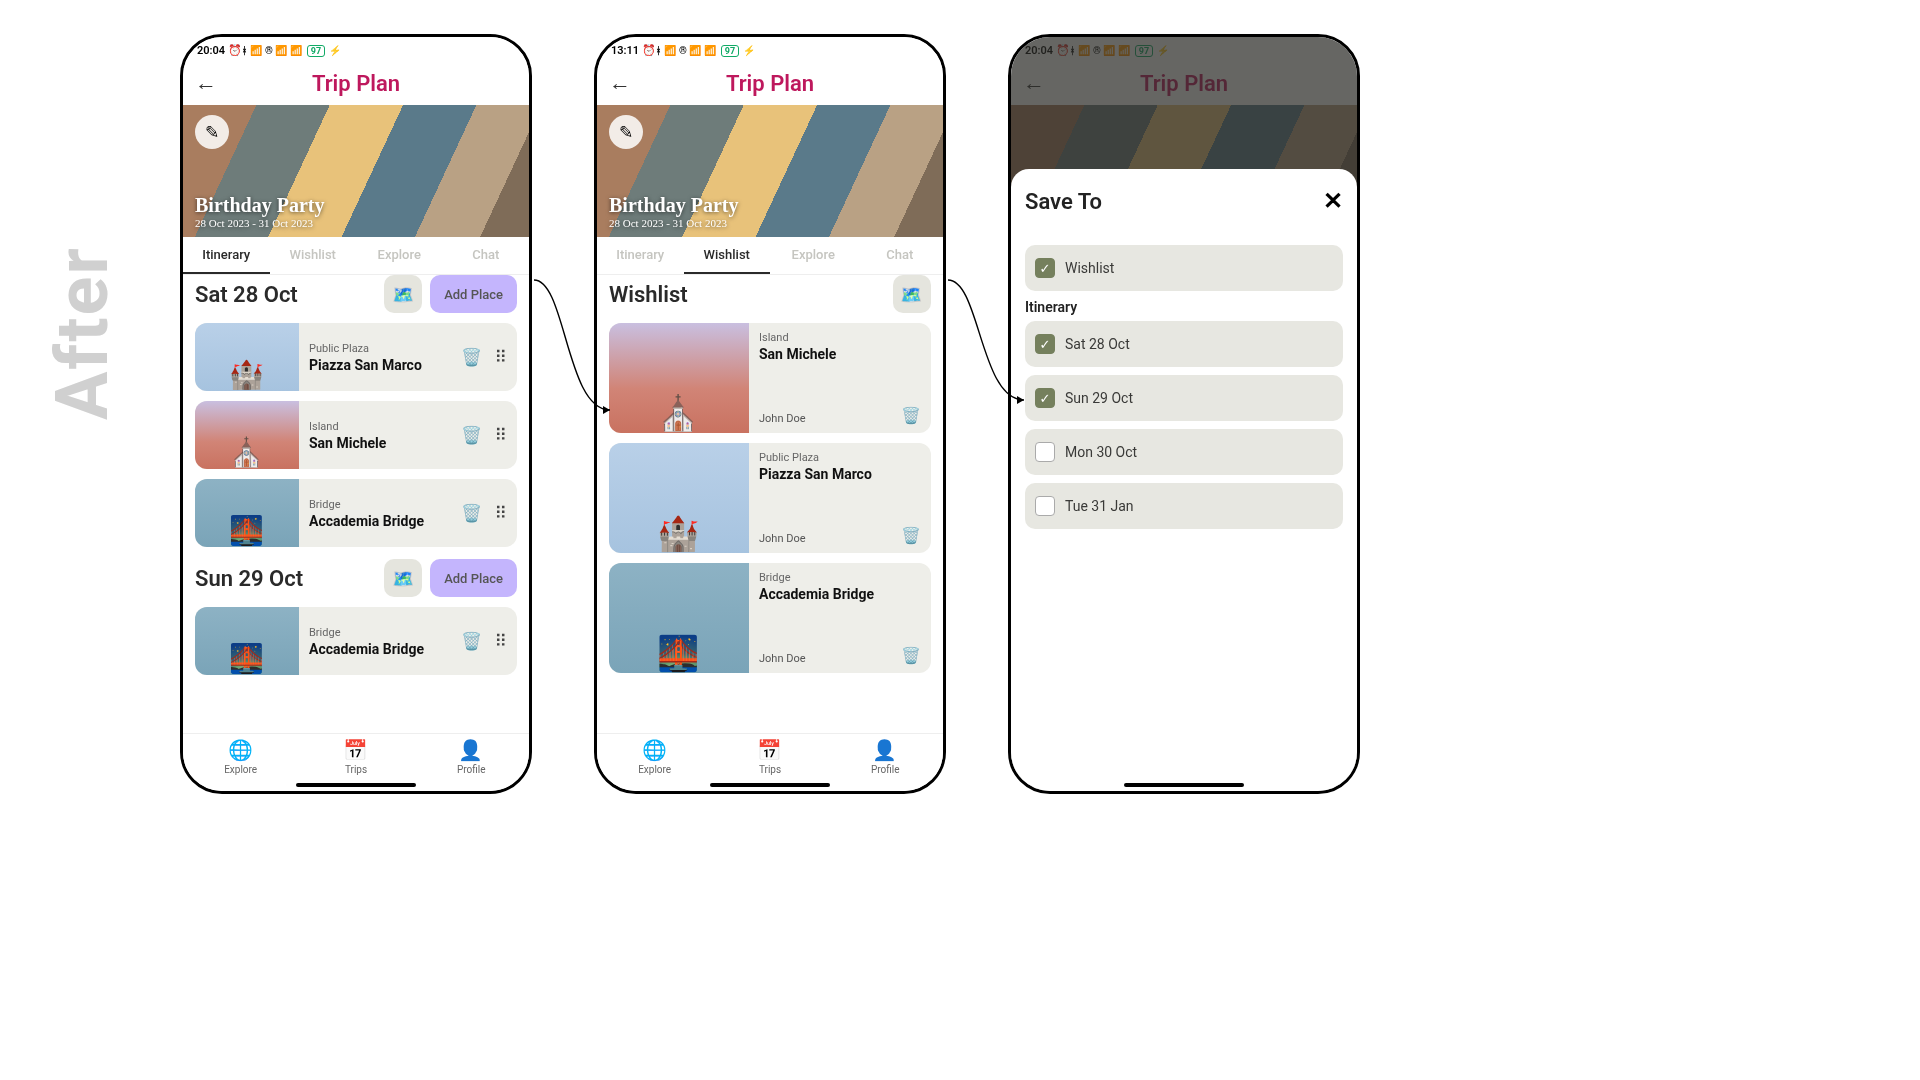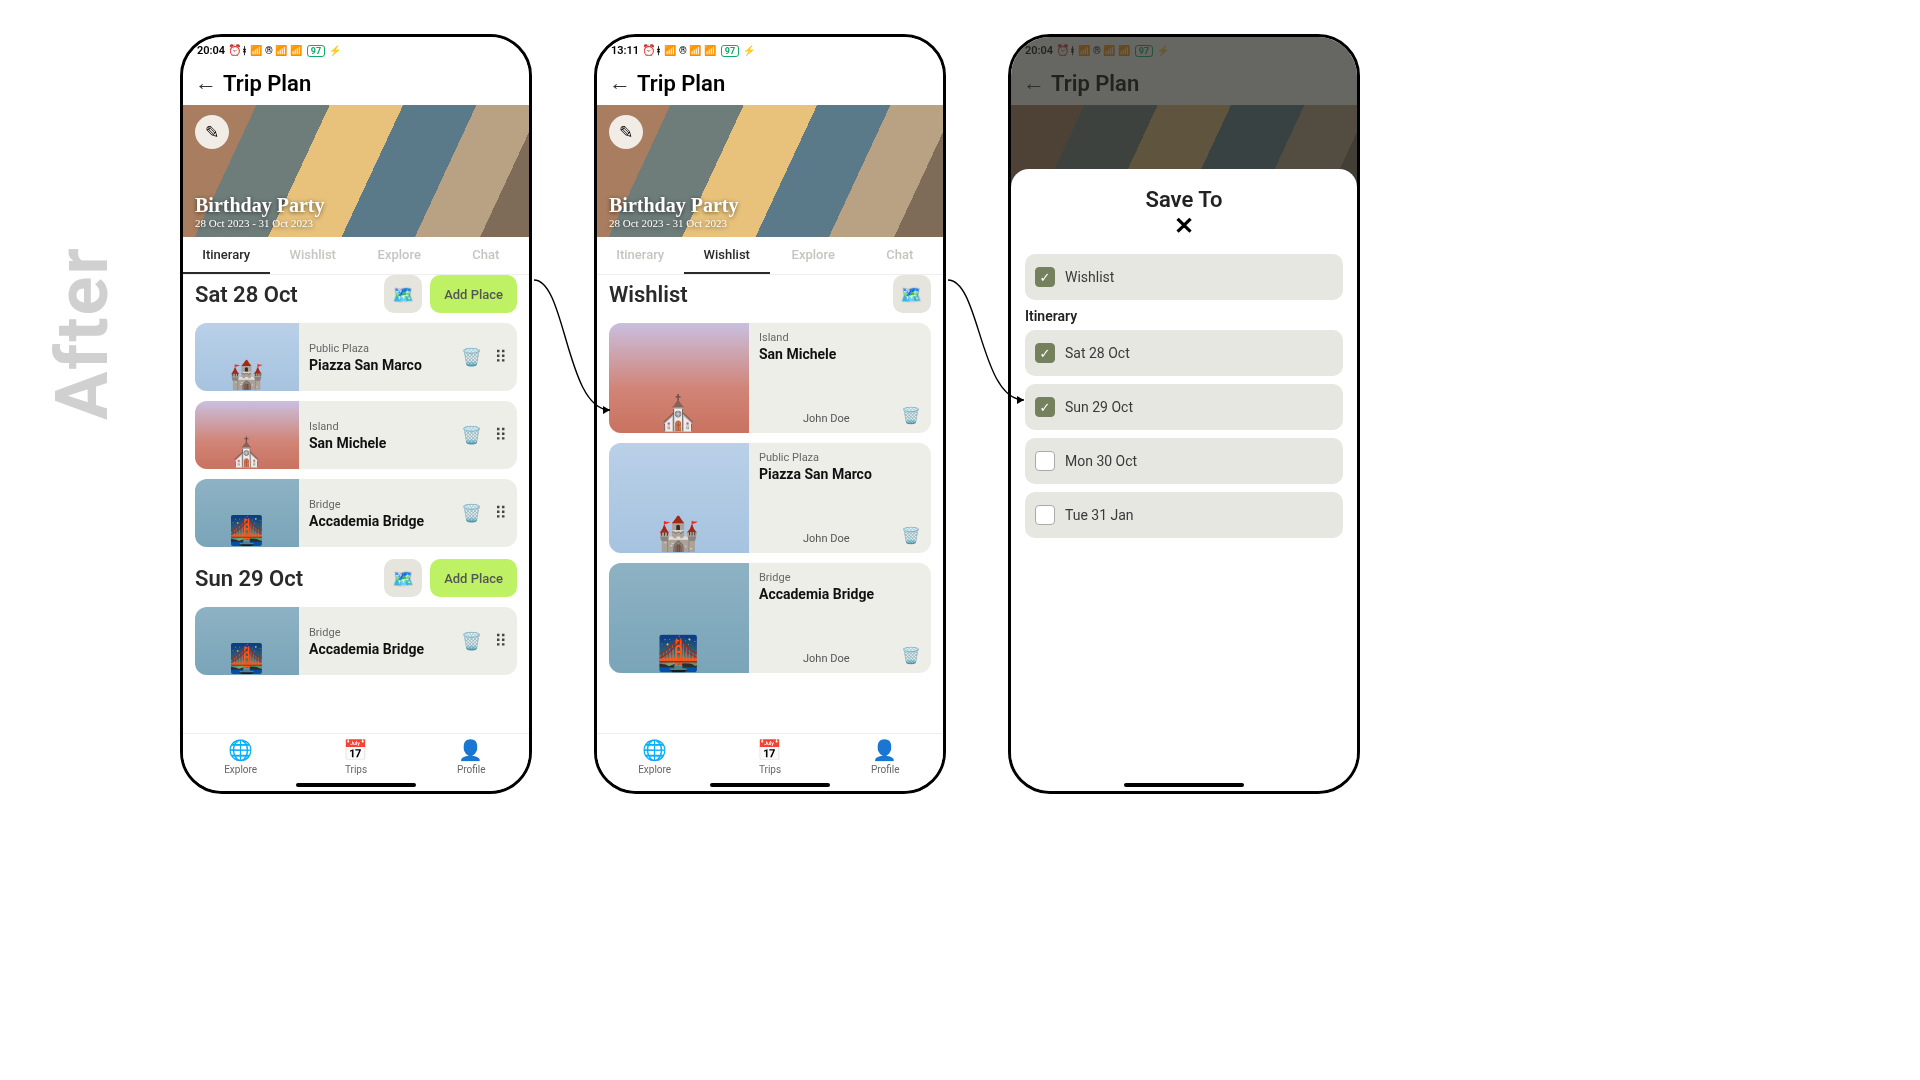--- a/index.html
+++ b/index.html
@@ -9,59 +9,59 @@
   .phone-wrap { position: absolute; top: 34px; width: 352px; height: 760px; }
   .p1 { left: 180px; }
   .p2 { left: 594px; }
   .p3 { left: 1008px; }
   .phone-frame { width: 352px; height: 760px; border: 3px solid #000; border-radius: 42px; background: #fff; overflow: hidden; position: relative; }
   .statusbar { height: 24px; padding: 3px 14px 0; display:flex; justify-content:flex-start; align-items:center; font-size:11px; font-weight:600; background:#fff; }
   .statusbar .sicons { display:flex; gap:4px; font-size:10px; }
   .battery { border:1px solid #1a6; color:#1a6; padding:0 3px; border-radius:3px; font-weight:700; font-size:9px; }
   .titlebar { height:44px; display:flex; align-items:center; padding:0 12px; background:#fff; }
   .back { width:28px; font-size:22px; color:#333; }
-  .title { flex:1; font-size:22px; font-weight:600; color:#000000; padding-right:28px; }
+  .title { flex:1; text-align:center; font-size:22px; font-weight:600; color:#be185d; padding-right:28px; }
   .hero { height:132px; position:relative; }
   .hero-img { width:100%; height:100%; background: linear-gradient(115deg, #a97d5f 0 18%, #6e7c7a 18% 36%, #e8c27a 36% 54%, #5a7a8a 54% 72%, #b9a184 72% 88%, #7f6c58 88% 100%); }
   .editbtn { position:absolute; top:10px; left:12px; width:34px; height:34px; border-radius:50%; background:rgba(255,255,255,0.85); display:flex; align-items:center; justify-content:center; font-size:17px; }
   .hero-txt { position:absolute; bottom:8px; left:12px; color:#fff; text-shadow:0 1px 4px rgba(0,0,0,.6);font-family:Liberation Serif, serif; }
   .hero-name { font-size:20px; font-weight:600; }
   .hero-date { font-size:11px; }
   .tabs { display:flex; border-bottom:1px solid #eee; }
   .tab { flex:1; text-align:center; padding:10px 0; font-size:13px; color:#c5c5c0; font-weight:500; }
   .tab.active { color:#2a2a2a; border-bottom:2px solid #2a2a2a; }
   .content { position:absolute; top:200px; bottom:58px; left:0; right:0; overflow:hidden; padding:0 12px; }
   .content.tabspace { top:226px; }
   .dayrow { display:flex; align-items:center; justify-content:space-between; margin-top:12px; }
   .dayhead { font-size:22px; font-weight:600; color:#2a2a2a; }
   .rbtns { display:flex; gap:8px; }
   .sqbtn { width:38px; height:38px; border-radius:10px; background:#e5e5de; display:flex; align-items:center; justify-content:center; font-size:18px; color:#555; }
-  .addbtn { height:38px; border-radius:10px; background:#bef264; padding:0 14px; display:flex; align-items:center; font-size:13px; color:#555; font-weight:500; }
+  .addbtn { height:38px; border-radius:10px; background:#c4b5fd; padding:0 14px; display:flex; align-items:center; font-size:13px; color:#555; font-weight:500; }
   .card { margin-top:10px; background:#eeeee9; border-radius:12px; overflow:hidden; display:flex; align-items:center; height:68px; }
   .thumb { width:104px; height:100%; display:flex; align-items:flex-end; justify-content:center; font-size:28px; }
   .t-sky { background: linear-gradient(#b9d0e8, #a6c3df); }
   .t-dusk { background: linear-gradient(#c9bfe0, #d18476 60%, #c97260); }
   .t-water { background: linear-gradient(#8db2c4, #7aa4b8); }
   .cardbody { flex:1; padding:0 10px; }
   .cat { font-size:11px; color:#666; }
   .pname { font-size:14px; font-weight:700; color:#111; margin-top:2px; }
   .cardacts { padding:0 10px; display:flex; gap:12px; font-size:17px; color:#444; }
   .wcard { margin-top:10px; background:#eeeee9; border-radius:12px; overflow:hidden; display:flex; height:110px; }
   .wthumb { width:140px; height:100%; display:flex; align-items:flex-end; justify-content:center; font-size:34px; }
   .wbody { flex:1; position:relative; padding:8px 10px; }
-  .wuser { position:absolute; bottom:8px; left:10px; font-size:11px; color:#555;margin-left:44px; }
+  .wuser { position:absolute; bottom:8px; left:10px; font-size:11px; color:#555; }
   .wtrash { position:absolute; bottom:8px; right:10px; font-size:16px; color:#444; }
   .whead { display:flex; align-items:center; justify-content:space-between; margin-top:12px; }
   .bottombar { position:absolute; left:0; right:0; bottom:0; height:58px; background:#fff; display:flex; border-top:1px solid #eee; padding-top:4px; }
   .btab { flex:1; display:flex; flex-direction:column; align-items:center; font-size:10px; color:#666; gap:2px; }
   .btab .bicon { font-size:20px; }
   .homeind { position:absolute; bottom:4px; left:50%; transform:translateX(-50%); width:120px; height:4px; background:#000; border-radius:3px; }
   .overlay { position:absolute; inset:0; background:rgba(60,60,55,0.55); }
   .sheet { position:absolute; left:0; right:0; top:132px; bottom:0; background:#fff; border-radius:18px 18px 0 0; padding:18px 14px; }
-  .sheethdr { display:flex; justify-content:space-between; align-items:center; margin-bottom:14px;flex-direction:column; }
+  .sheethdr { display:flex; justify-content:space-between; align-items:center; margin-bottom:30px; }
   .sheettitle { font-size:22px; font-weight:600; color:#222; }
   .chkrow { height:46px; background:#e7e7e1; border-radius:10px; display:flex; align-items:center; padding:0 10px; gap:10px; margin-bottom:8px; }
   .checkbox { width:20px; height:20px; border-radius:4px; background:#fff; border:1px solid #aaa; display:flex; align-items:center; justify-content:center; font-size:13px; color:#fff; }
   .checkbox.on { background:#75805d; border-color:#75805d; }
   .chklabel { font-size:14px; color:#3a3a38; }
   .sectlabel { font-size:14px; font-weight:600; color:#222; margin:8px 0 6px; }
   .savebtn { position:absolute; left:14px; right:14px; bottom:36px; height:44px; border-radius:22px; background:#75805d; color:#fff; display:flex; align-items:center; justify-content:center; font-size:14px; font-weight:500; }
   .p3 .statusbar, .p3 .titlebar, .p3 .hero { filter: brightness(.6); }
   .arrow { position:absolute; pointer-events:none; }
 </style>

